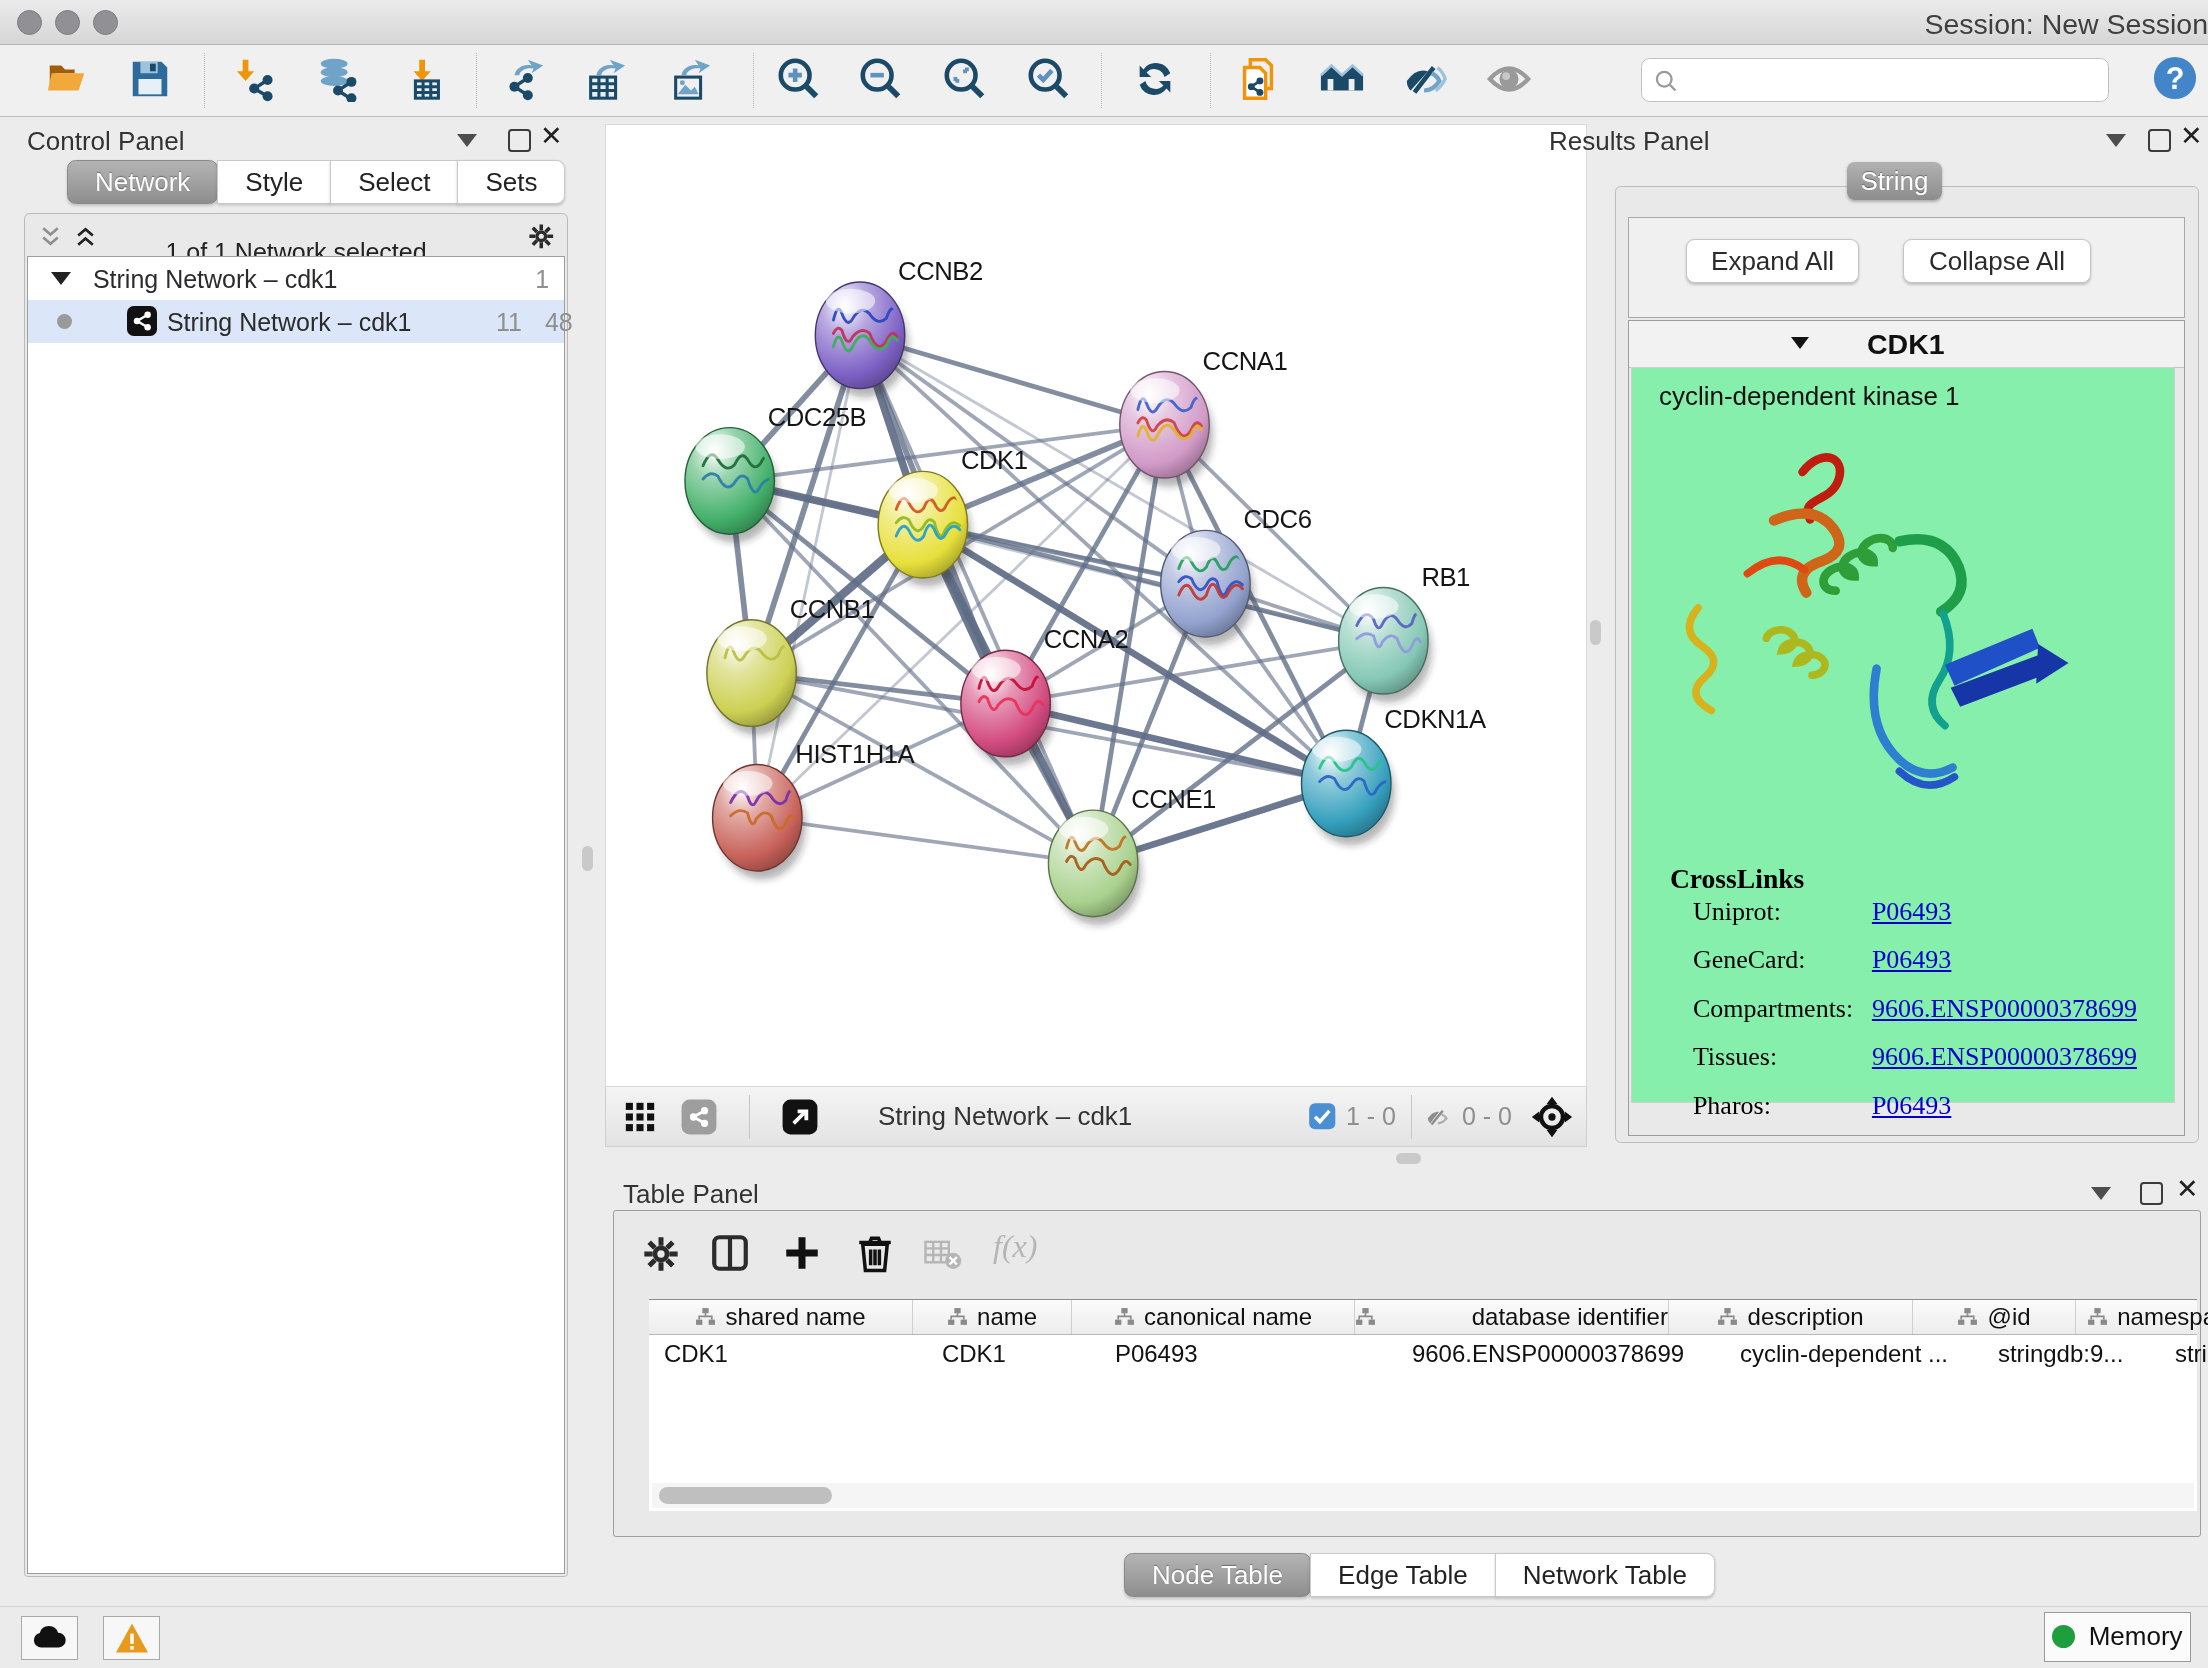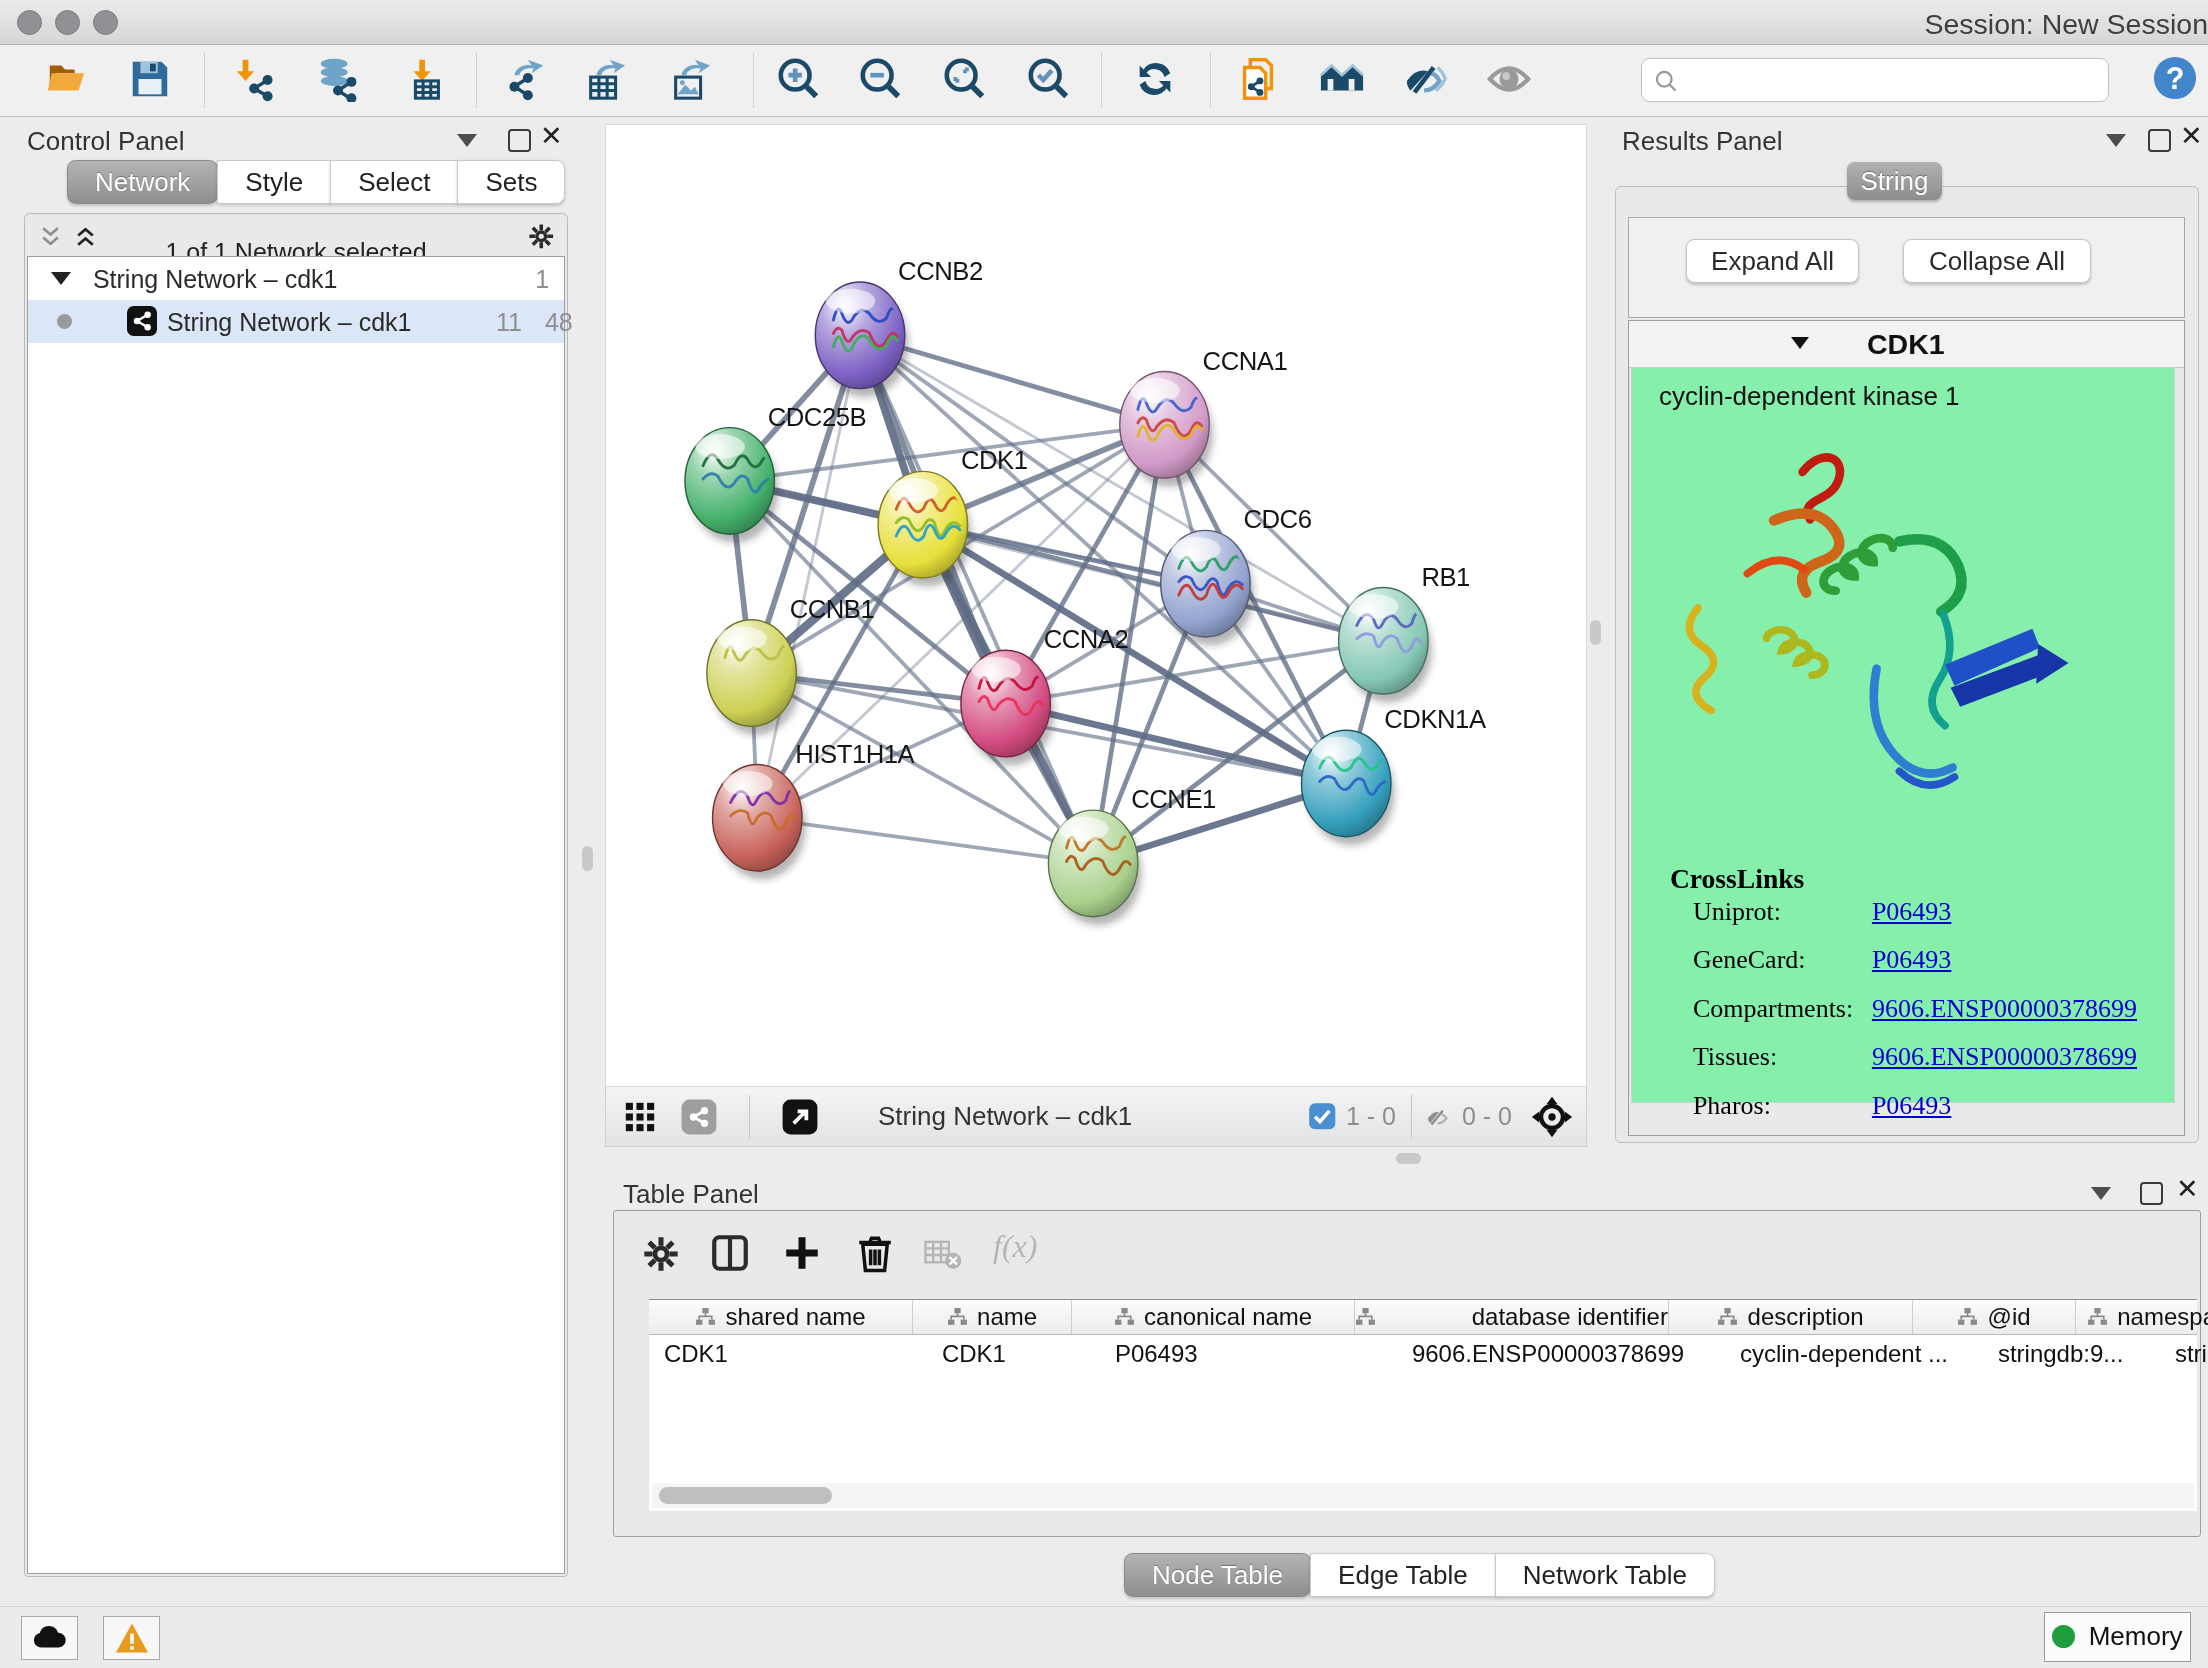--- a/index.html
+++ b/index.html
@@ -52,21 +52,21 @@
   .share-badge{position:absolute;left:99px;top:5.7px;width:30px;height:30px;border-radius:6.7px;background:#111;}
   
   #net-canvas{left:605px;top:124px;width:980px;height:963px;background:#fff;border:1px solid #d9d9d9;}
   #net-bar{left:605px;top:1086px;width:980px;height:59px;background:linear-gradient(#f4f4f4,#e3e3e3);
            border:1px solid #cfcfcf;border-top:1px solid #d8d8d8;}
   .nb-div{position:absolute;top:7.6px;height:44px;width:0;border-left:1px solid #c6c6c6;}
   #net-bar .lbl{font-size:26px;color:#333;}
   .gray-cnt{font-size:25px;color:#8e8e8e;}
   .splitter-dot{width:11.4px;height:25px;border-radius:5.7px;background:#c9c9c9;}
   
-  #rp-head{left:1622px;top:126px;}
+  #rp-head{left:1549px;top:126px;}
   #rp-card{left:1615px;top:186px;width:582px;height:955px;background:#e9e9e9;border:1px solid #bdbdbd;border-radius:5.7px;}
   #rp-tab{left:1847px;top:162px;width:95px;height:38px;line-height:38px;text-align:center;
           background:linear-gradient(#b2b2b2,#8d8d8d);color:#fff;font-size:26px;border-radius:7.6px;
           text-shadow:0 -1px 1px rgba(0,0,0,.35);box-shadow:0 1.9px 2.9px rgba(0,0,0,.25);z-index:5;}
   #rp-btncard{left:1628px;top:217px;width:555px;height:99px;background:#f0f0f0;border:1px solid #a8a8a8;}
   .rp-btn{position:absolute;top:21px;height:42px;background:#fff;border:1px solid #c4c4c4;border-radius:8.6px;
           font-size:26px;text-align:center;line-height:42px;box-shadow:0 1.9px 2.9px rgba(0,0,0,.2);}
   #rp-protcard{left:1628px;top:320px;width:555px;height:814px;background:#e9e9e9;border:1px solid #9d9d9d;}
   #rp-prot-head{position:absolute;left:0;top:0;right:0;height:46px;background:#f2f2f2;border-bottom:1px solid #c4c4c4;}
   #rp-prot-head .tri{position:absolute;left:162px;top:16px;width:0;height:0;border-left:9.5px solid transparent;

